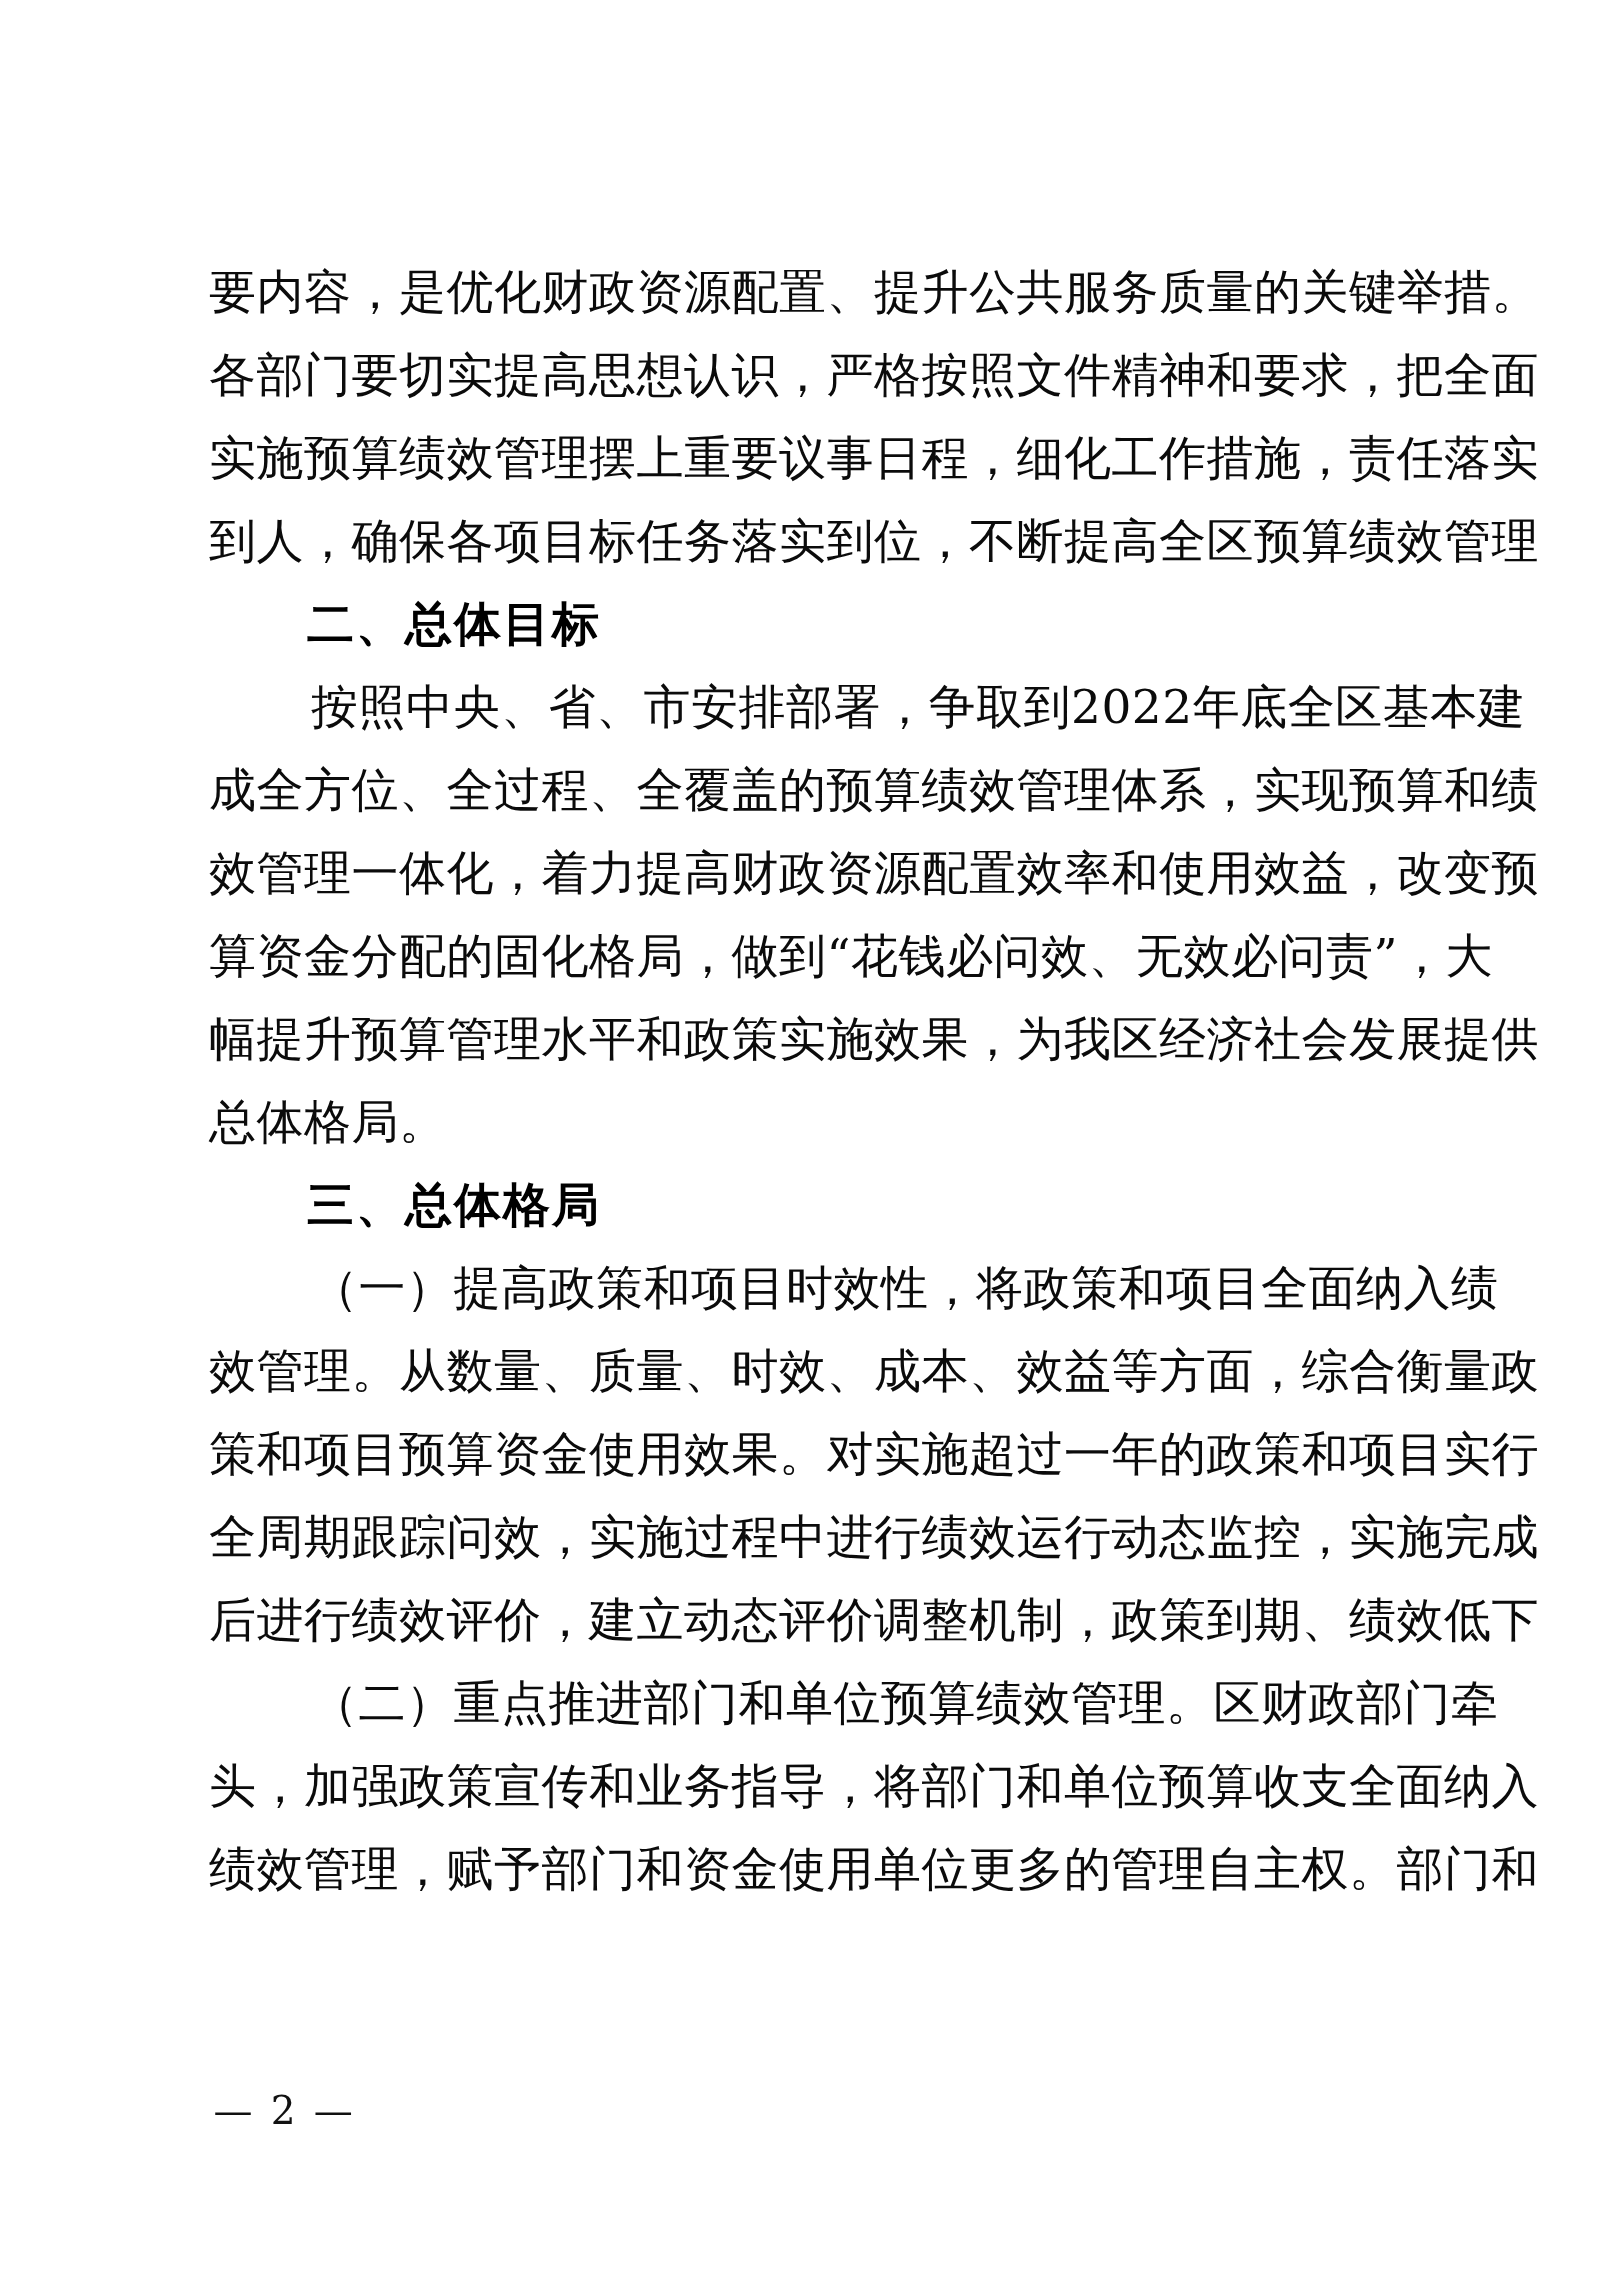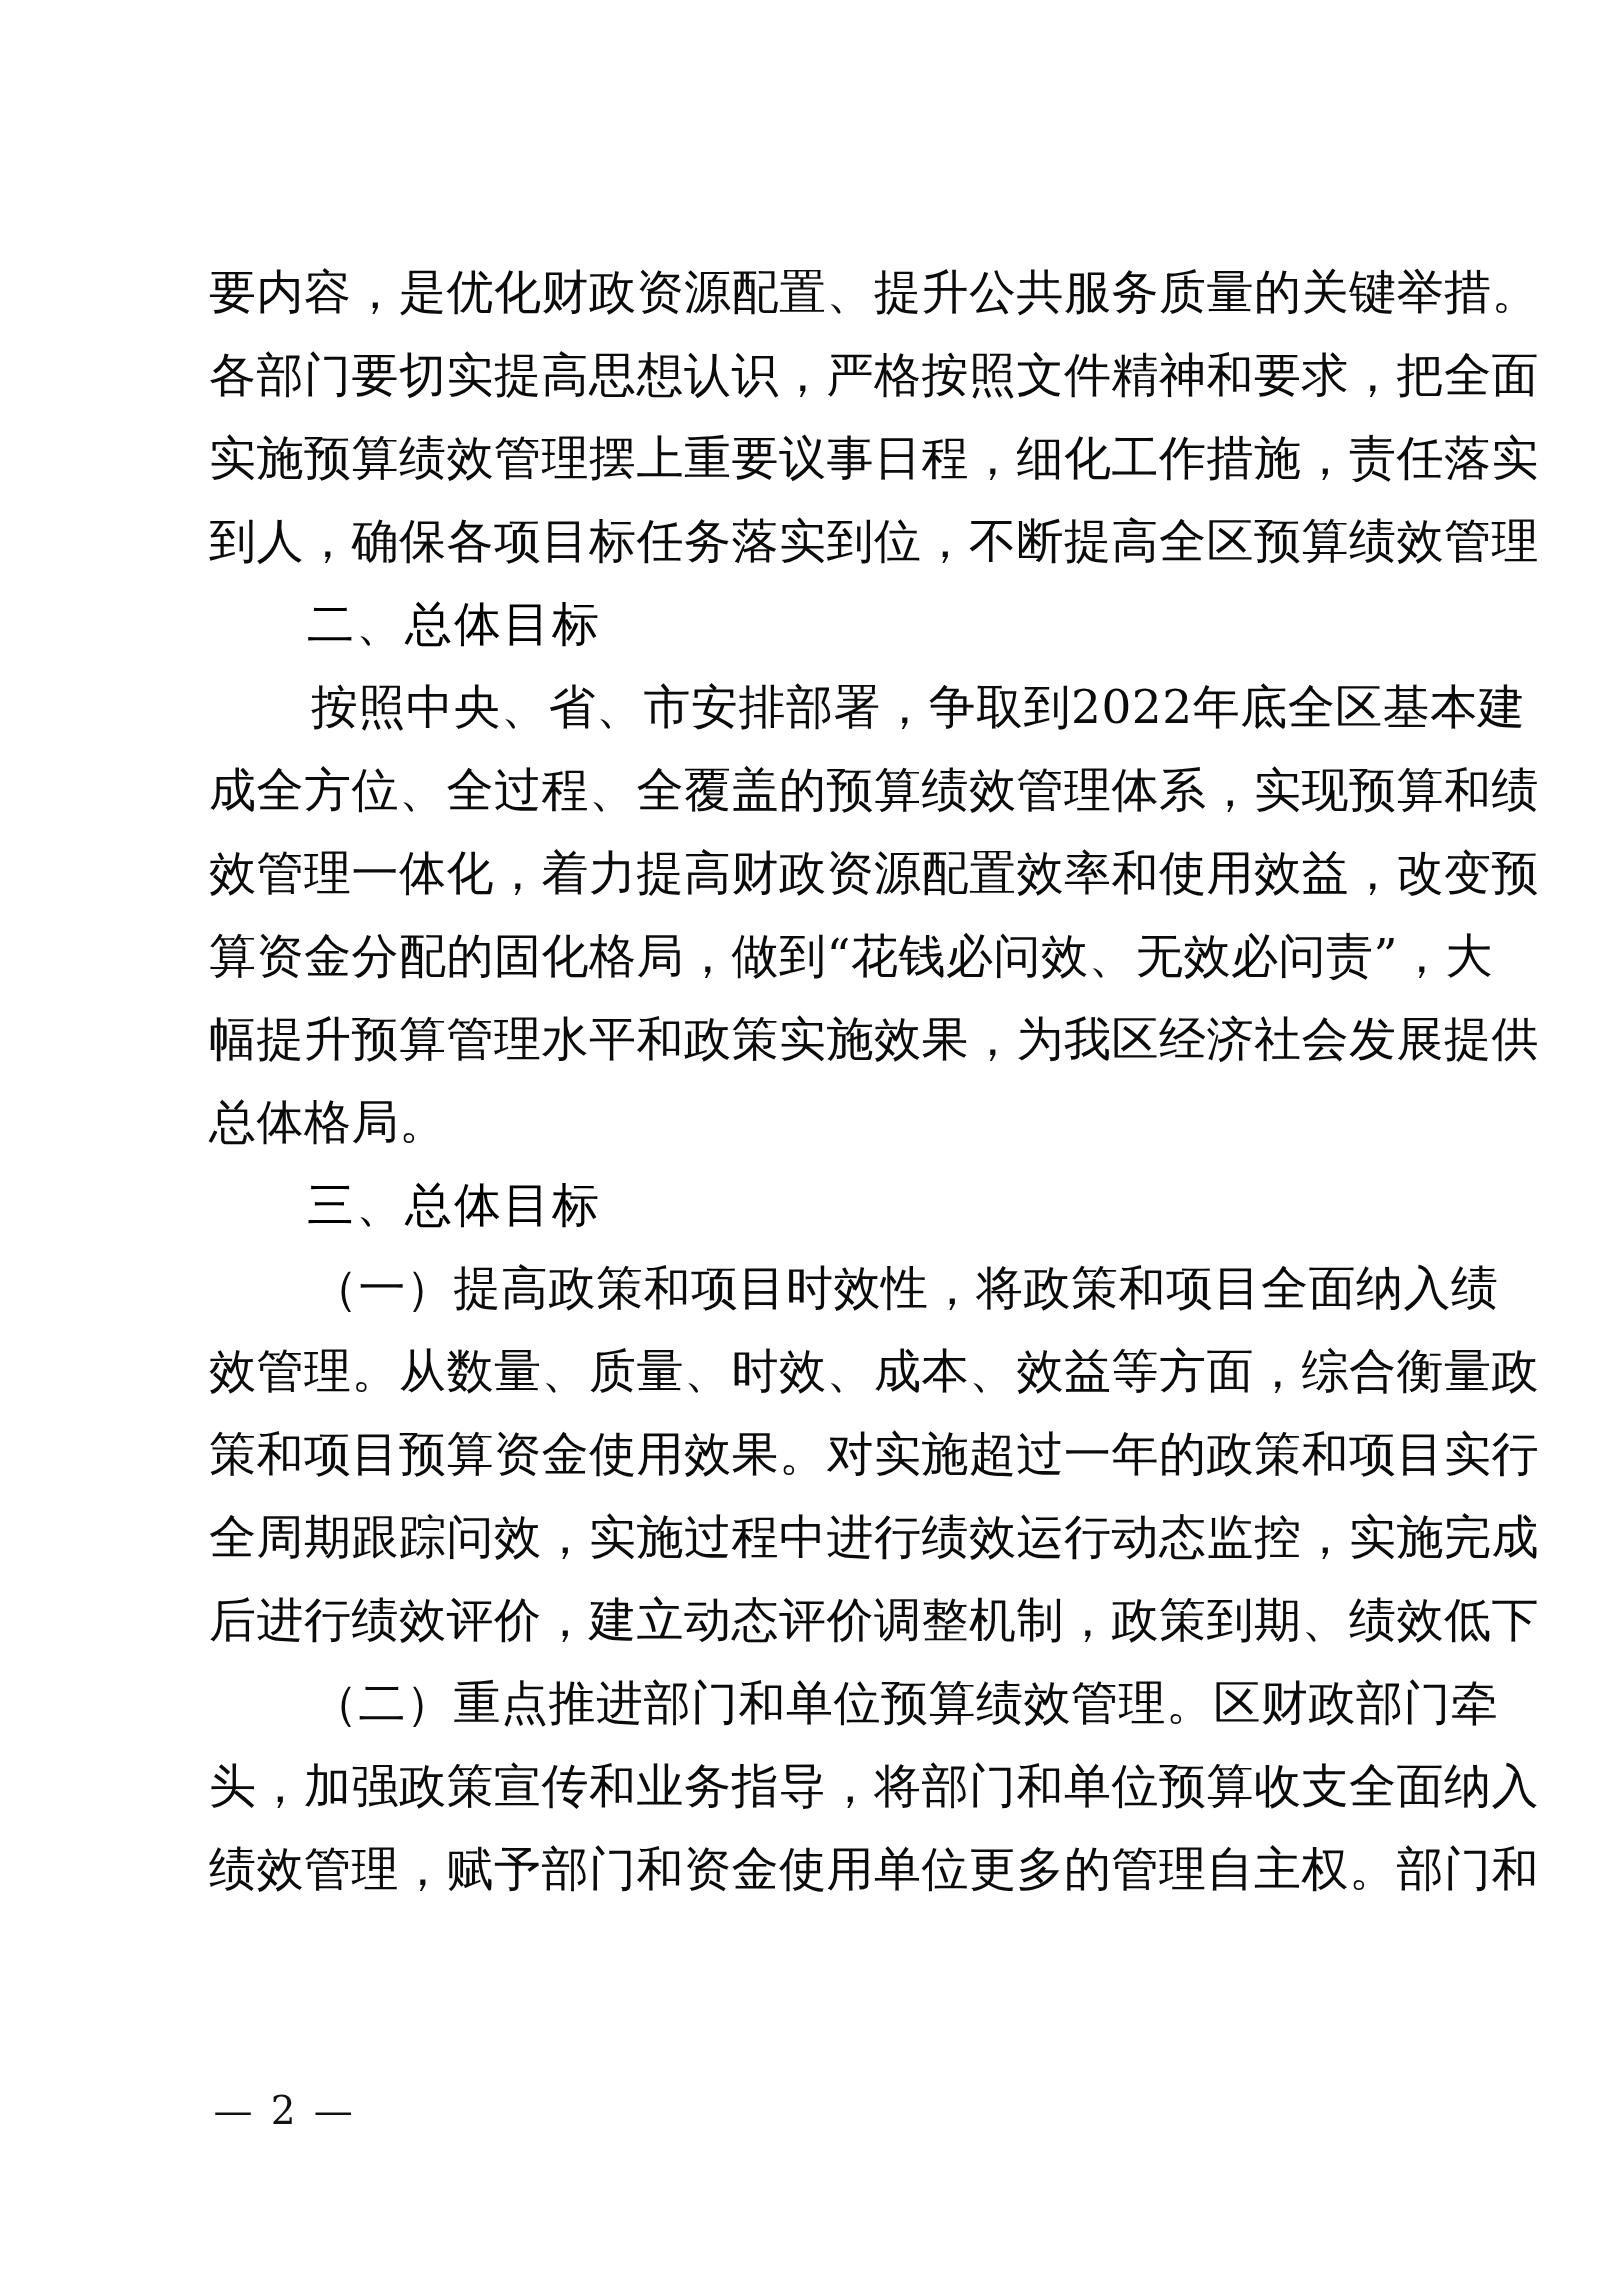--- a/index.html
+++ b/index.html
@@ -58,21 +58,21 @@
   .ln.justify {
     display: flex;
     justify-content: space-between;
   }
   .ln.justify > span {
     display: inline-block;
   }
 
   .heading {
     font-family: "DejaVu Sans", "Liberation Sans", sans-serif;
-    font-weight: 400;
+    font-weight: 700;
     font-size: 47px;
     line-height: 83px;
     letter-spacing: 2px;
     padding-left: 98px;
     color: #000000;
   }
 
   .indent-2 {
     padding-left: 102px;
   }
@@ -382,21 +382,21 @@
             <span>会</span>
             <span>发</span>
             <span>展</span>
             <span>提</span>
             <span>供</span>
           </span>
         <span class="ln">总体格局。</span>
       </span>
     </div>
 
-    <div class="heading">三、总体目标</div>
+    <div class="heading">三、总体格局</div>
 
     <div class="para">
       <span class="lines">
         <span class="ln justify indent-2">
             <span>（</span>
             <span>一</span>
             <span>）</span>
             <span>提</span>
             <span>高</span>
             <span>政</span>

